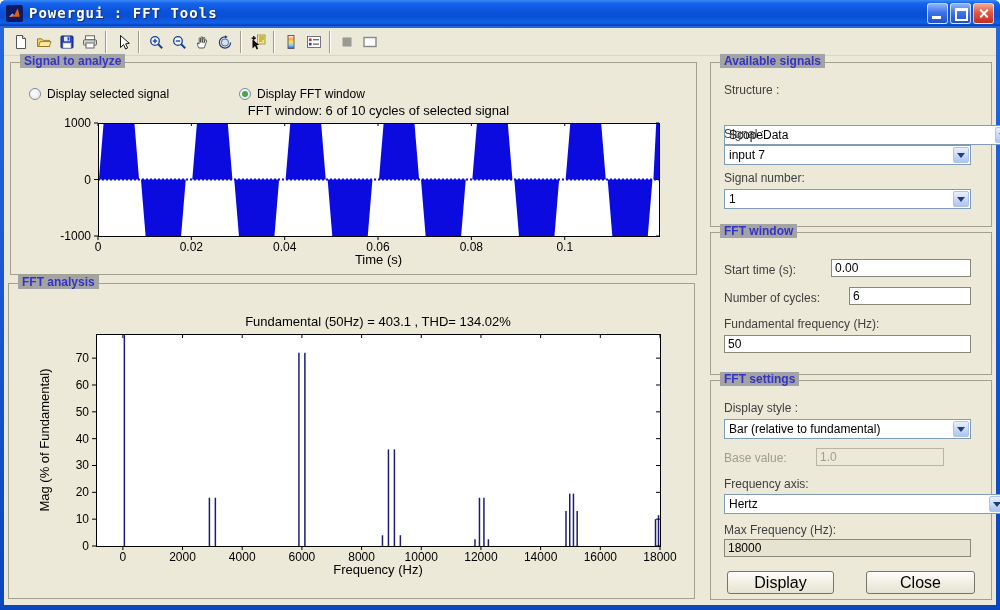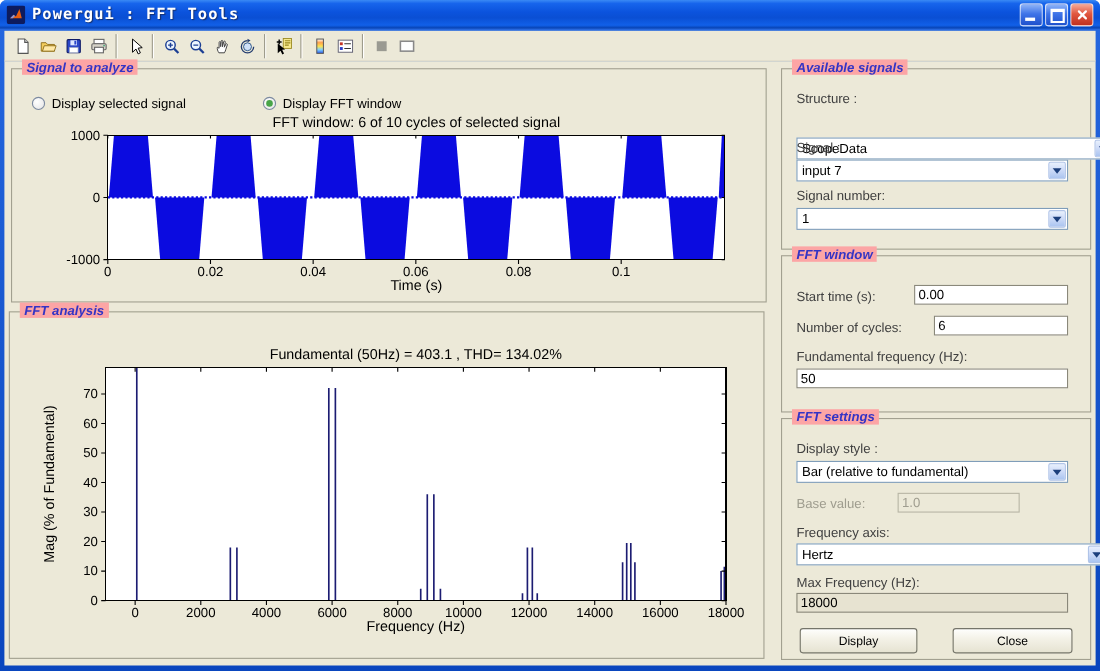--- a/index.html
+++ b/index.html
@@ -21,37 +21,37 @@
   .wbtn.close i{position:relative;width:11px;height:11px;display:block;}
   .wbtn.close i::before,.wbtn.close i::after{content:"";position:absolute;left:5px;top:0;width:2px;height:11px;background:#fff;border-radius:1px;}
   .wbtn.close i::before{transform:rotate(45deg);}
   .wbtn.close i::after{transform:rotate(-45deg);}
   .toolbar{position:absolute;top:28px;left:4px;right:4px;height:28px;background:#ece9d8;display:flex;align-items:center;
     padding-left:5px;box-sizing:border-box;border-bottom:1px solid #d9d6c4;}
   .tbtn{width:23px;height:23px;display:flex;align-items:center;justify-content:center;}
   .sep{width:0;height:22px;border-left:1px solid #9e9c8c;border-right:1px solid #fff;margin:0 4px;}
   .client{position:absolute;top:56px;left:4px;right:4px;bottom:5px;background:#ece9d8;}
   .group{position:absolute;border:1px solid #a2a090;background:#ece9d8;}
-  .group-title{position:absolute;top:-9px;left:9px;background:#fca5a5;padding:0 4px;color:#3434c4;font-size:12px;font-weight:bold;white-space:nowrap;font-style:italic;}
+  .group-title{position:absolute;top:-9px;left:9px;background:#a3a3a3;padding:0 4px;color:#3434c4;font-size:12px;font-weight:bold;white-space:nowrap;}
   .plot-svg{position:absolute;left:0;top:0;}
   .radio{position:absolute;display:flex;align-items:center;gap:6px;font-size:12px;white-space:nowrap;margin-top:8px;}
   .radio .rb{width:12px;height:12px;border-radius:50%;border:1px solid #7c8aa0;background:radial-gradient(circle at 35% 35%,#ffffff,#e4e4e4);box-sizing:border-box;position:relative;flex:0 0 auto;}
   .radio.checked .rb::after{content:"";position:absolute;left:2px;top:2px;width:6px;height:6px;border-radius:50%;background:#48a448;}
   .label{position:absolute;font-size:12px;color:#404040;white-space:nowrap;}
   .label.disabled{color:#9e9c8e;}
   .combo{position:absolute;height:20px;background:#fff;border:1px solid #7f9db9;box-sizing:border-box;font-size:12px;}
   .combo-value{position:absolute;left:4px;top:2px;right:20px;white-space:nowrap;overflow:hidden;}
   .combo-arrow{position:absolute;top:1px;right:1px;bottom:1px;width:16px;border-radius:2px;
     background:linear-gradient(180deg,#e8f0fd 0%,#cfdcf8 45%,#aac4f0 100%);border:1px solid #b0c4e8;box-sizing:border-box;
     display:flex;align-items:center;justify-content:center;}
   .combo-arrow i{width:0;height:0;border:4px solid transparent;border-top:5px solid #1c3f7c;margin-top:5px;}
   .tinput{position:absolute;height:18px;border:1px solid #8a887a;background:#fff;font-size:12px;padding:0 3px;box-sizing:border-box;font-family:"Liberation Sans",sans-serif;color:#000;}
   .tinput.beige{background:#e7e3d1;}
   .tinput.disabled{background:#ece9d8;border-color:#b8b5a5;color:#a09e90;}
-  .xpbtn{position:absolute;border:1px solid #75756a;border-radius:3px;font-size:11px;color:#000;
+  .xpbtn{position:absolute;border:1px solid #75756a;border-radius:3px;font-size:16px;color:#000;
     background:linear-gradient(180deg,#fefefc 0%,#f4f2e8 40%,#e6e3d2 100%);
     display:flex;align-items:center;justify-content:center;box-shadow:inset 0 1px 0 rgba(255,255,255,0.9);}
 </style>
 </head>
 <body>
 
 <div class="window">
 
   <div class="titlebar">
     <span class="app-icon">
@@ -370,21 +370,21 @@
   <div class="group" style="left:710px;top:380px;width:280px;height:218px;">
     <span class="group-title">FFT settings</span>
     <span class="label" style="left:13px;top:20px;">Display style :</span>
     <div class="combo" style="left:13px;top:38px;width:247px;">
       <span class="combo-value">Bar (relative to fundamental)</span>
       <span class="combo-arrow">
           <i></i>
         </span>
     </div>
     <span class="label disabled" style="left:13px;top:70px;">Base value:</span>
-    <input class="tinput disabled" style="left: 105px; top: 67px; width: 111px;" disabled="" value="1.0">
+    <input class="tinput disabled" style="left: 105px; top: 67px; width: 128px;" disabled="" value="1.0">
     <span class="label" style="left:13px;top:96px;">Frequency axis:</span>
     <div class="combo" style="left:13px;top:113px;width:283px;">
       <span class="combo-value">Hertz</span>
       <span class="combo-arrow">
           <i></i>
         </span>
     </div>
     <span class="label" style="left:13px;top:142px;">Max Frequency (Hz):</span>
     <input class="tinput beige" style="left: 13px; top: 158px; width: 247px;" value="18000">
     <div class="xpbtn" style="left:16px;top:190px;width:105px;height:21px;">Display</div>

